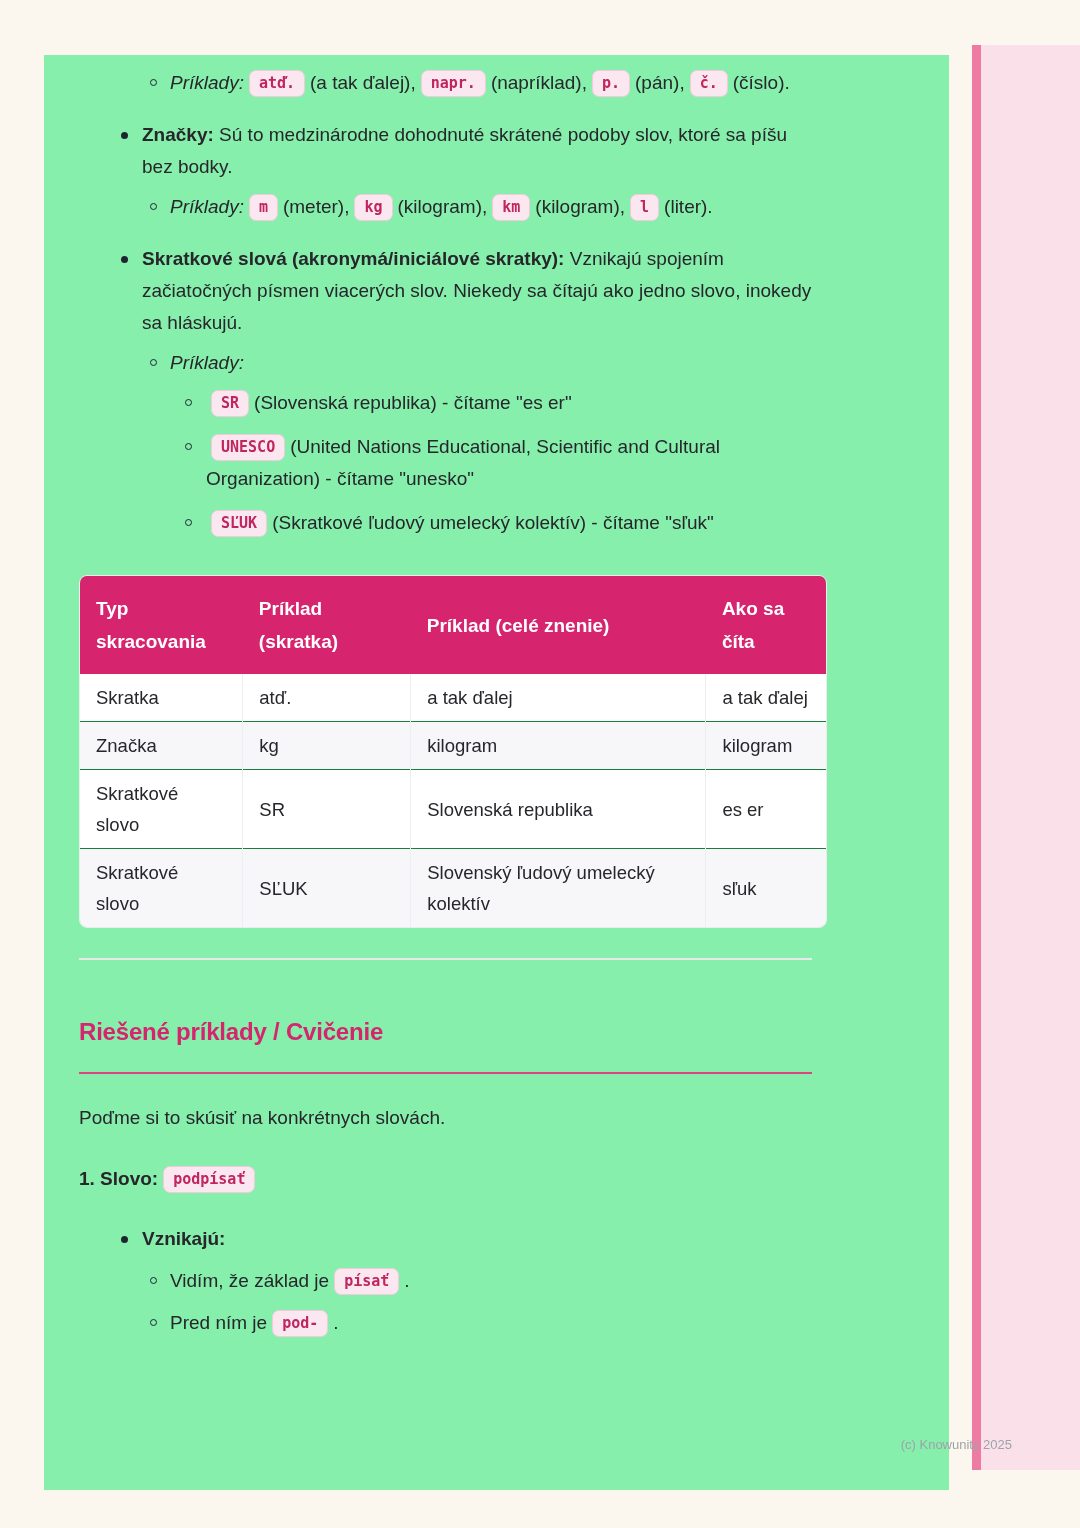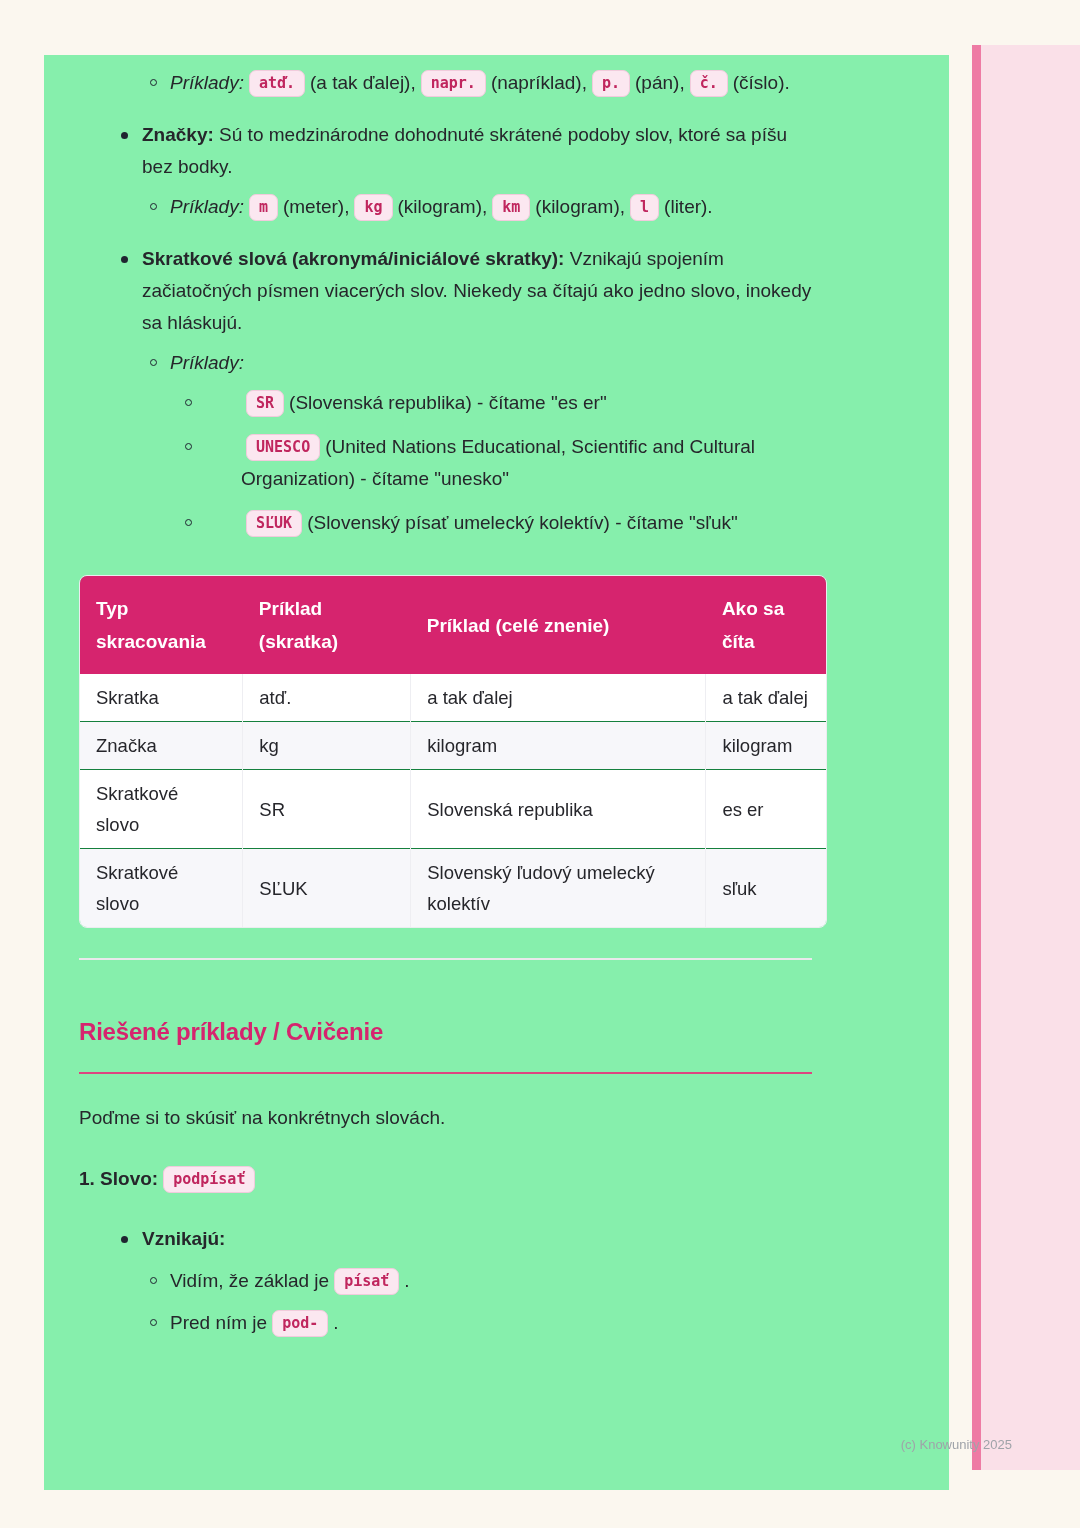--- a/index.html
+++ b/index.html
@@ -18,21 +18,21 @@
   .content { padding:4px 0 0 35px; width:770px; }
 
   
   .row { display:flex; align-items:flex-start; }
   .tx { flex:1; font-size:19px; line-height:32px; }
   .mk { flex:0 0 auto; display:inline-block; }
   .disc { width:7px; height:7px; border-radius:50%; background:#1F2430; margin-top:13px; }
   .circle { width:7px; height:7px; border-radius:50%; border:1.5px solid #1F2430; background:transparent; margin-top:12px; }
   .l1 { padding-left:42px; } .l1 .mk { margin-right:14px; }
   .l2 { padding-left:71px; } .l2 .mk { margin-right:13px; }
-  .l3 { padding-left:106px;gap:35px; } .l3 .mk { margin-right:14px; }
+  .l3 { padding-left:106px; } .l3 .mk { margin-right:14px; }
 
   .mt8{margin-top:8px;} .mt10{margin-top:10px;} .mt12{margin-top:12px;}
   .mt20{margin-top:20px;} .mt28{margin-top:28px;}
 
   .bold { font-weight:700; }
   .italic { font-style:italic; }
   .seg { font-weight:400; }
   .code {
     font-family:"DejaVu Sans Mono", monospace;
     font-size:15px; font-weight:700; line-height:19px;
@@ -114,21 +114,21 @@
       <div class="tx"><span class="code">SR</span><span class="seg">(Slovenská republika) - čítame "es er"</span></div>
     </div>
 
     <div class="row l3 mt12">
       <span class="mk circle"></span>
       <div class="tx"><span class="code">UNESCO</span><span class="seg">(United Nations Educational, Scientific and Cultural Organization) - čítame "unesko"</span></div>
     </div>
 
     <div class="row l3 mt12">
       <span class="mk circle"></span>
-      <div class="tx"><span class="code">SĽUK</span><span class="seg">(Slovenský písať umelecký kolektív) - čítame "sľuk"</span></div>
+      <div class="tx"><span class="code">SĽUK</span><span class="seg">(Skratkové ľudový umelecký kolektív) - čítame "sľuk"</span></div>
     </div>
 
     <div class="table-wrap">
       <table>
         <colgroup>
           <col style="width:160px">
             <col style="width:165px">
             <col style="width:290px">
             <col style="width:118px">
         </colgroup>

